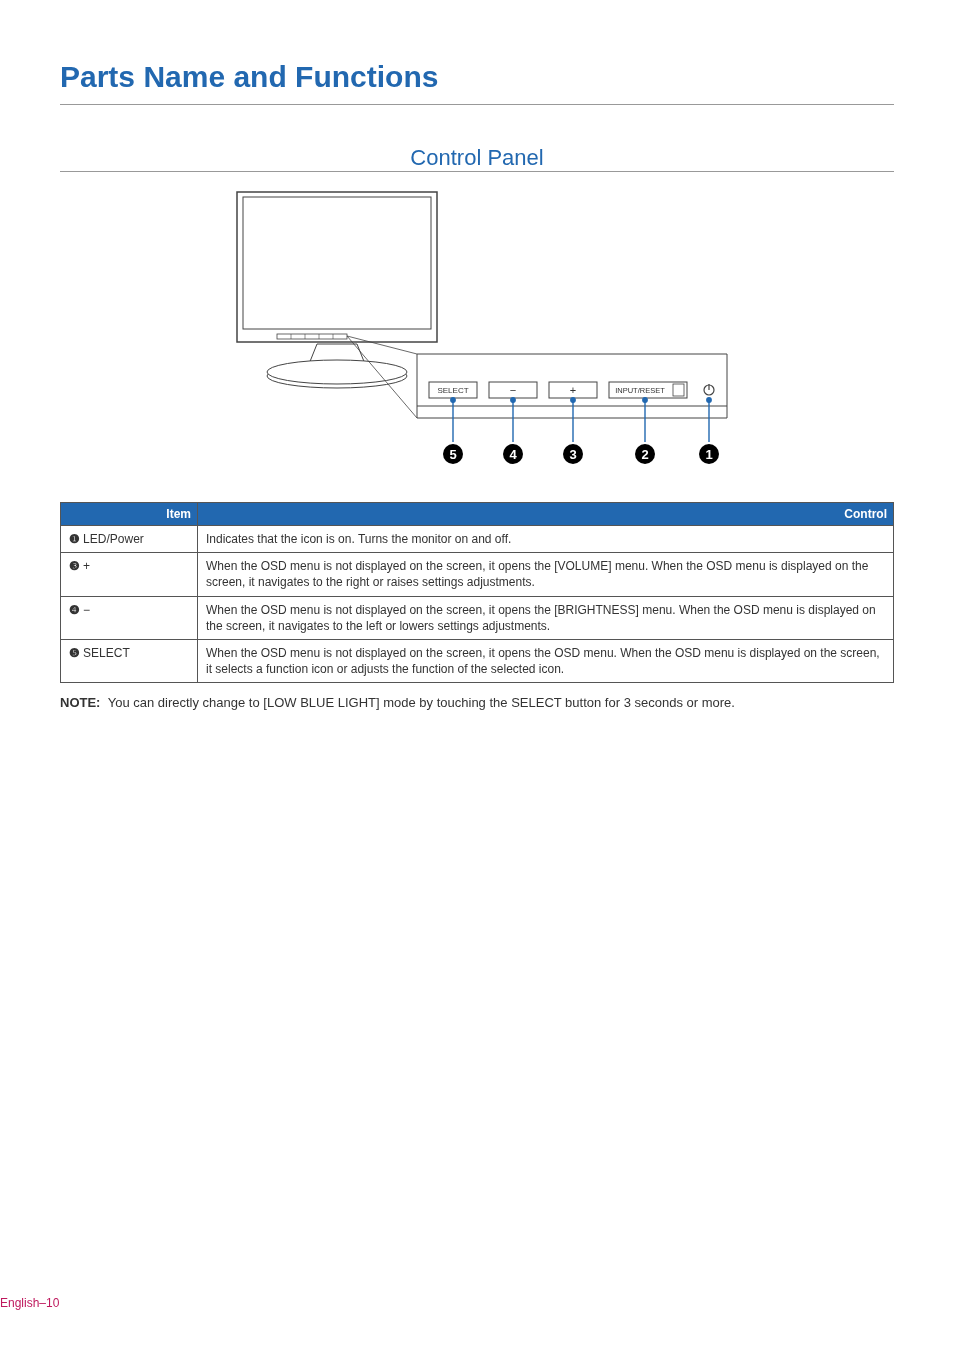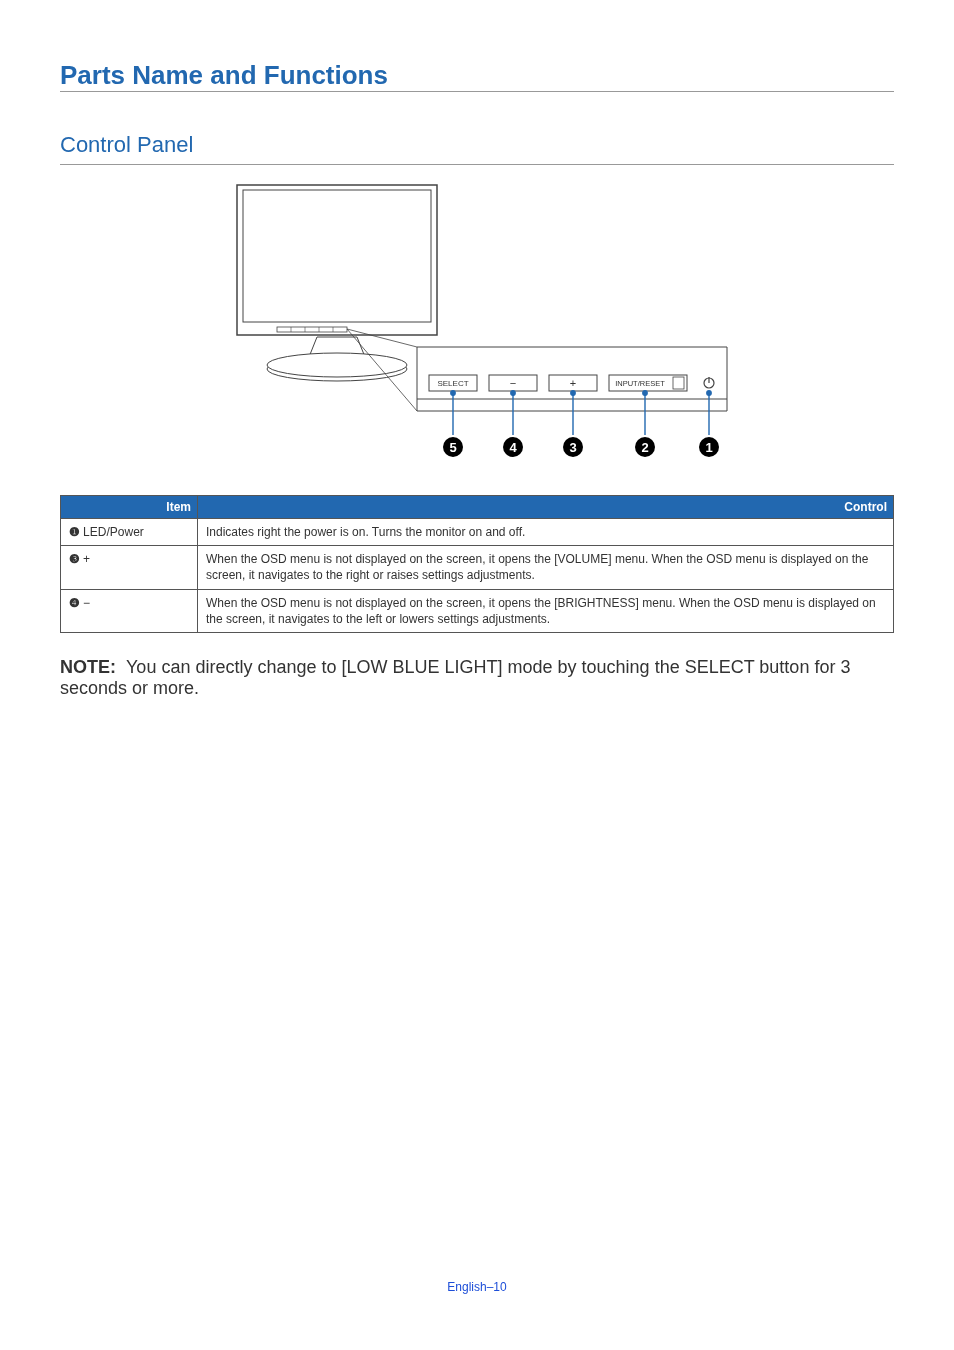--- a/index.html
+++ b/index.html
@@ -8,32 +8,33 @@
     font-family: Arial, Helvetica, sans-serif;
     color: #333;
     background: #fff;
     width: 954px;
     box-sizing: border-box;
     height: 1350px;
     position: relative;
   }
   h1.page-title {
     color: #2268b0;
-    font-size: 26px;
+    font-size: 30px;
     font-weight: bold;
     margin: 0 0 6px 0;
     border-bottom: 1px solid #999;
+    padding-bottom: 10px;
   }
   h2.section-title {
     color: #2268b0;
     font-size: 22px;
     font-weight: normal;
     margin: 40px 0 6px 0;
     border-bottom: 1px solid #999;
-    padding-bottom: 6px;
+    text-align: center;
   }
   .diagram-wrap {
     width: 100%;
     display: flex;
     justify-content: center;
     margin: 12px 0 18px 0;
   }
   table.fn-table {
     width: 100%;
     border-collapse: collapse;
@@ -56,32 +57,31 @@
   }
   table.fn-table td.item-cell {
     width: 120px;
     white-space: nowrap;
   }
   .circ {
     display: inline-block;
     font-weight: bold;
   }
   .note-row {
-    font-size: 18px;
-    margin-top: 24px;
+    font-size: 13px;
+    margin-top: 12px;
   }
   .note-row b { font-weight: bold; }
   .footer {
     position: absolute;
-    bottom: 56px;
+    bottom: 40px;
     left: 0;
     width: 100%;
-    text-align: center;
     font-size: 12px;
-    color: #1d4ed8;
+    color: #be185d;
   }
 </style>
 </head>
 <body>
 
 <h1 class="page-title">Parts Name and Functions</h1>
 
 <h2 class="section-title">Control Panel</h2>
 
 <div class="diagram-wrap">
@@ -156,29 +156,33 @@
 <table class="fn-table">
   <thead>
     <tr>
       <th>Item</th>
       <th>Control</th>
     </tr>
   </thead>
   <tbody>
     <tr>
       <td class="item-cell"><span class="circ">❶</span> <span>LED/Power</span></td>
-      <td>Indicates right the power is on. Turns the monitor on and off.</td>
+      <td>Indicates that the icon is on. Turns the monitor on and off.</td>
     </tr>
     <tr>
       <td class="item-cell"><span class="circ">❸</span> <span>+</span></td>
       <td>When the OSD menu is not displayed on the screen, it opens the [VOLUME] menu. When the OSD menu is displayed on the screen, it navigates to the right or raises settings adjustments.</td>
     </tr>
     <tr>
       <td class="item-cell"><span class="circ">❹</span> <span>−</span></td>
       <td>When the OSD menu is not displayed on the screen, it opens the [BRIGHTNESS] menu. When the OSD menu is displayed on the screen, it navigates to the left or lowers settings adjustments.</td>
+    </tr>
+    <tr>
+      <td class="item-cell"><span class="circ">❺</span> <span>SELECT</span></td>
+      <td>When the OSD menu is not displayed on the screen, it opens the OSD menu. When the OSD menu is displayed on the screen, it selects a function icon or adjusts the function of the selected icon.</td>
     </tr>
   </tbody>
 </table>
 
 <div class="note-row">
   <b>NOTE:</b>&nbsp;&nbsp;<span>You can directly change to [LOW BLUE LIGHT] mode by touching the SELECT button for 3 seconds or more.</span>
 </div>
 
 <div class="footer">English–10</div>
 

